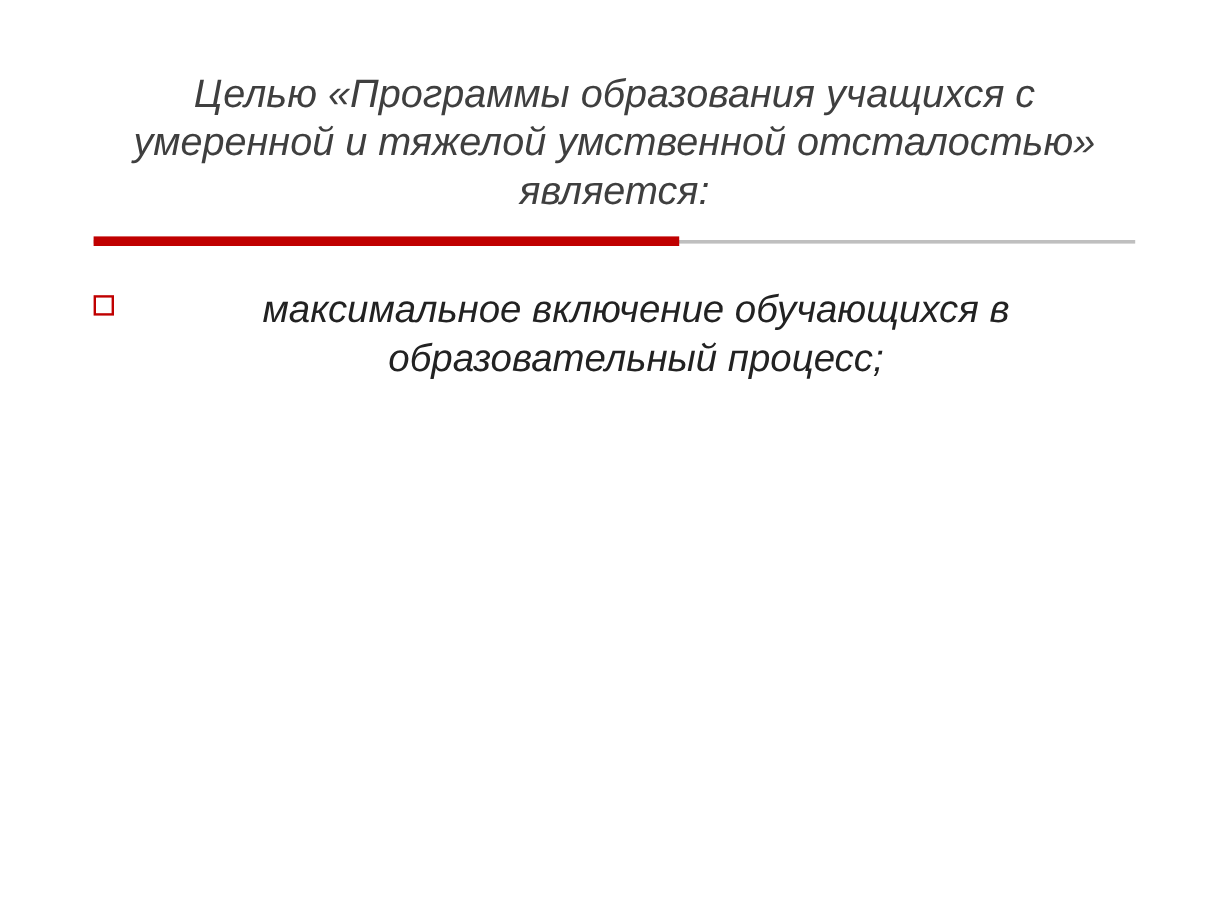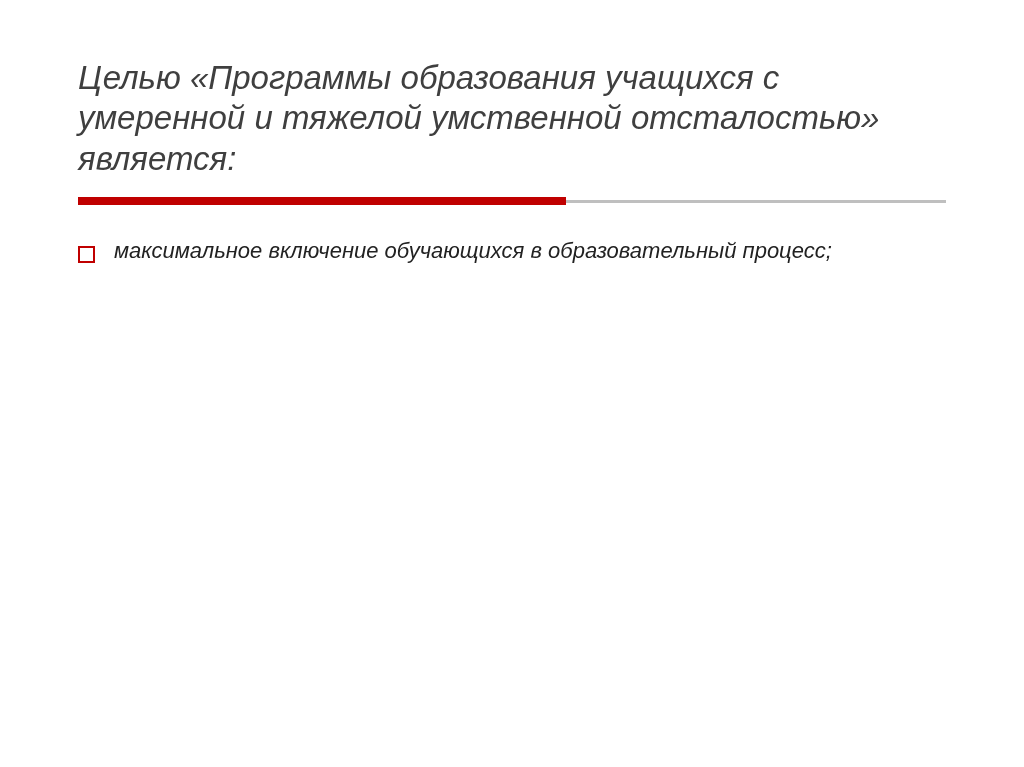--- a/index.html
+++ b/index.html
@@ -10,20 +10,21 @@
     background: #ffffff;
     font-family: Verdana, Geneva, sans-serif;
     overflow: hidden;
   }
   .slide {
     width: 1024px;
     height: 767px;
     position: relative;
     box-sizing: border-box;
     padding: 58px 78px 4px 78px;
+    text-align: center;
   }
   .title {
     font-style: italic;
     color: #3f3f3f;
     font-size: 33px;
     line-height: 1.22;
     margin: 0 0 18px 0;
     font-weight: 400;
   }
   .rule-wrap {
@@ -51,21 +52,21 @@
   }
   ul.content {
     list-style: none;
     margin: 0;
     padding: 0 0 0 36px;
   }
   ul.content li {
     position: relative;
     font-style: italic;
     color: #222;
-    font-size: 22px;
+    font-size: 32px;
     line-height: 1.28;
     margin-bottom: 10px;
   }
   ul.content li .bullet {
     position: absolute;
     left: -36px;
     top: 9px;
     width: 17px;
     height: 17px;
     border: 2.5px solid #c00000;

